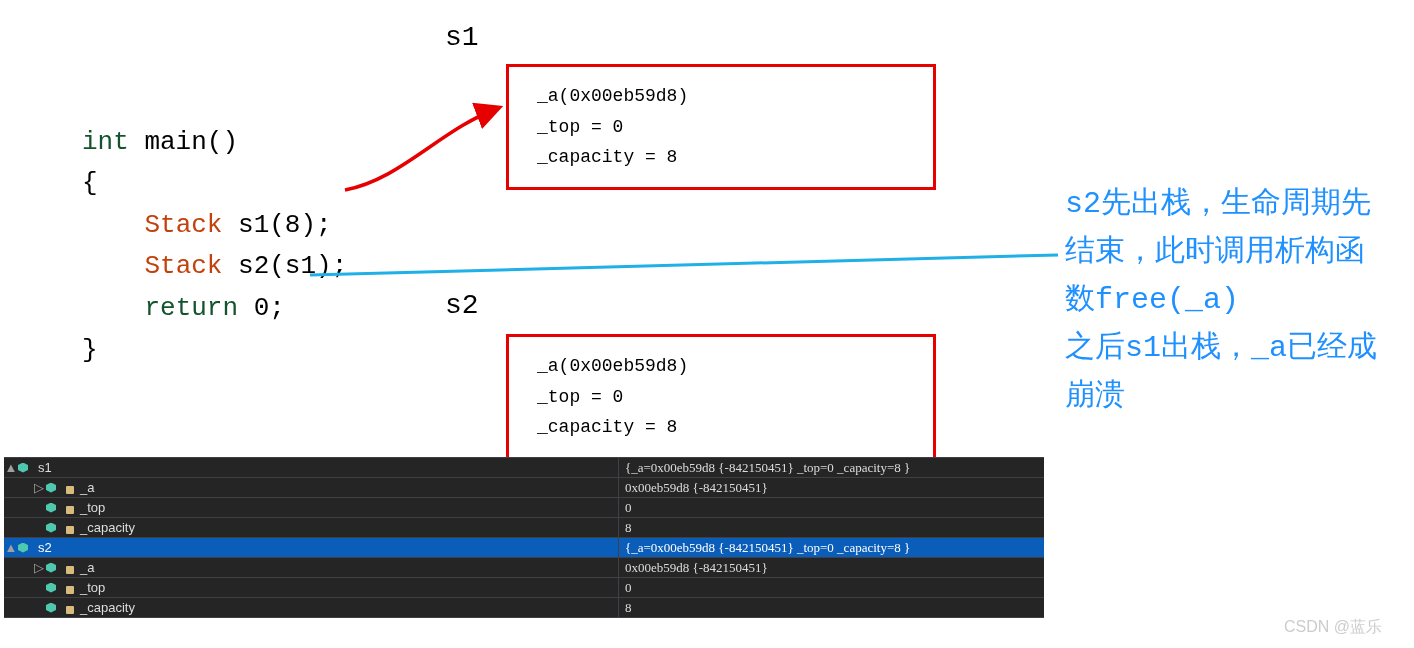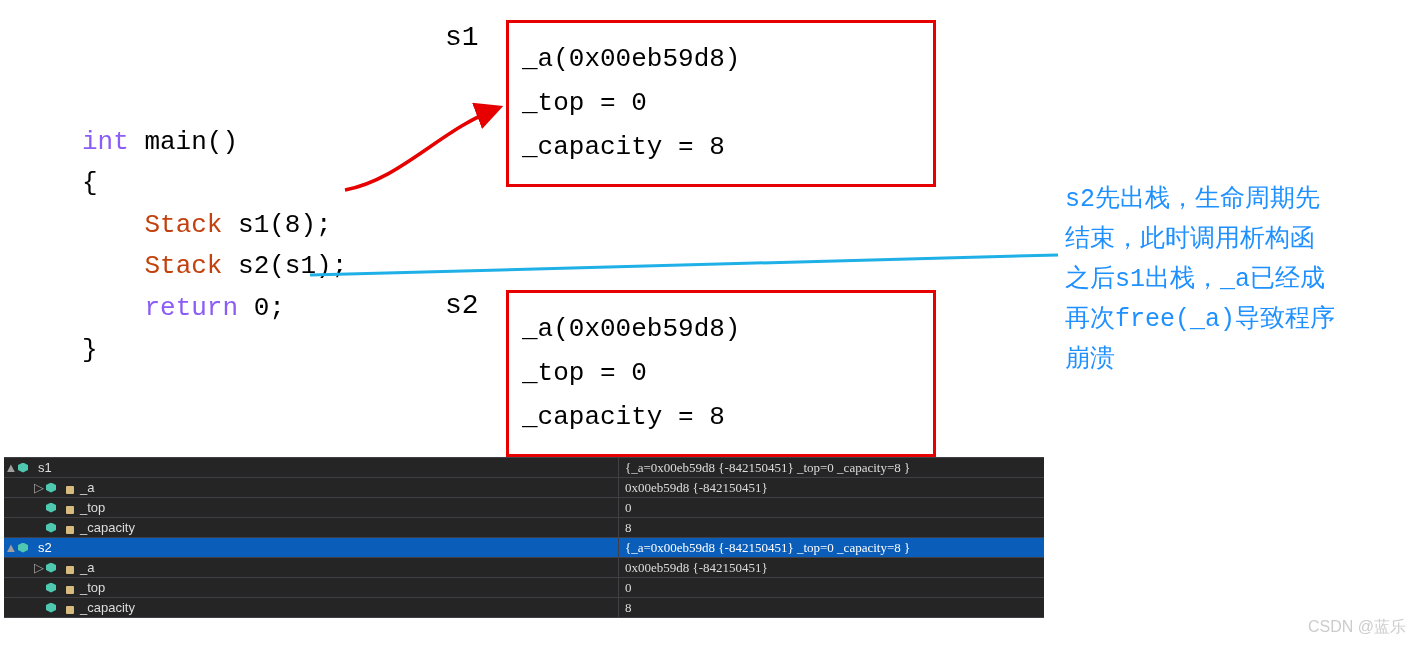--- a/index.html
+++ b/index.html
@@ -16,48 +16,49 @@
   .mono { font-family: Consolas, "Courier New", monospace; }
   
   .code-area {
     position: absolute;
     left: 82px;
     top: 80px;
     font-size: 26px;
     line-height: 1.6;
     white-space: pre;
   }
-  .kw { color: #8b5cf6; text-align: right; }
+  .kw { color: #14532d; text-align: right; }
   .type { color: #c2410c; }
   .return-underline { text-decoration-color: #000; }
   
   .redbox {
     position: absolute;
     border: 3px solid #e60000;
-    padding: 14px 18px 14px 13px;
-    font-size: 26px;
+    padding: 14px 18px 14px 28px;
+    font-size: 18px;
     line-height: 1.7;
     color: #000;
+    margin-top: 44px;
   }
   .redbox1 { left: 506px; top: 20px; width: 430px; }
   .redbox2 { left: 506px; top: 290px; width: 430px; }
   .box-label {
     position: absolute;
     font-size: 28px;
     color: #000;
   }
   .lbl1 { left: 445px; top: 22px; }
   .lbl2 { left: 445px; top: 290px; }
   
   .annotation {
     position: absolute;
     left: 1065px;
     top: 180px;
     width: 340px;
-    font-size: 25px;
+    font-size: 30px;
     line-height: 1.6;
     color: #1e90ff;
     font-family: Liberation Mono, monospace;
   }
   
   svg.overlay {
     position: absolute;
     left: 0; top: 0;
     width: 1414px;
     height: 460px;
@@ -134,21 +135,21 @@
     margin-left: 2px;
     width: 8px; height: 8px;
     display: inline-block;
     background: #d7ba7d;
     border-radius: 1px;
     position: relative;
     top: 2px;
   }
   .watermark {
     position: absolute;
-    right: 8px;
+    right: 32px;
     bottom: 10px;
     color: #ccc;
     font-size: 16px;
   }
 </style>
 </head>
 <body>
 
 <div class="code-area mono">
 <span class="kw">int</span><span> main()</span>
@@ -170,22 +171,22 @@
 
 <div class="redbox redbox2 mono">
   <div>_a(0x00eb59d8)</div>
   <div>_top = 0</div>
   <div>_capacity = 8</div>
 </div>
 
 <div class="annotation mono">
   <div>s2先出栈，生命周期先</div>
   <div>结束，此时调用析构函</div>
+  <div>数free(_a)</div>
   <div>之后s1出栈，_a已经成</div>
-  <div>再次free(_a)导致程序</div>
   <div>崩溃</div>
 </div>
 
 <svg class="overlay">
   <defs>
     <marker id="redArrow" viewBox="0 0 10 10" refX="8" refY="5" markerWidth="8" markerHeight="8" orient="auto">
       <path d="M0,0 L10,5 L0,10 z" fill="#e60000"></path>
     </marker>
   </defs>
 

